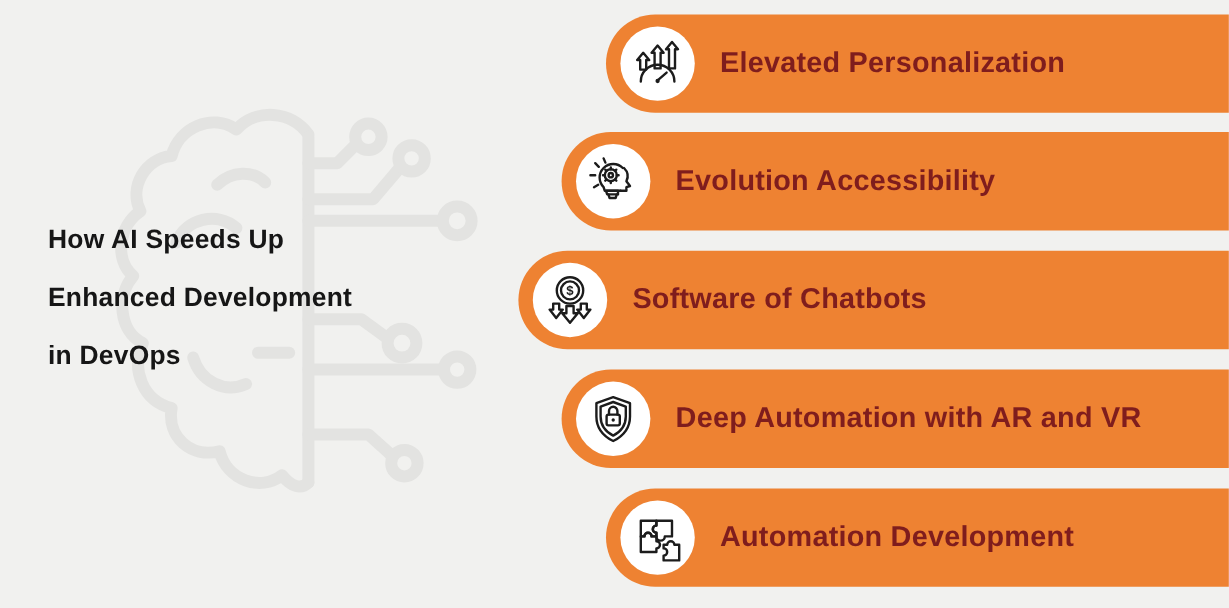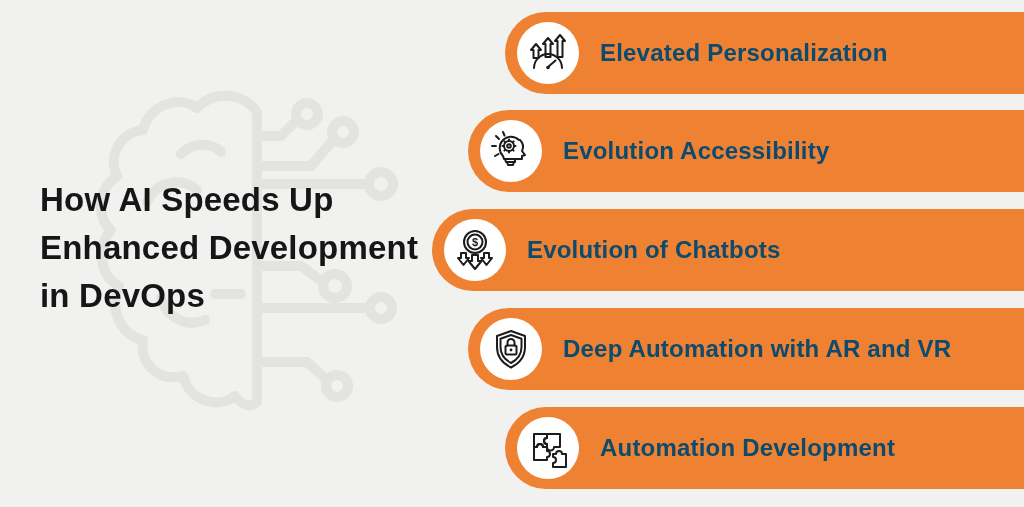--- a/index.html
+++ b/index.html
@@ -6,21 +6,21 @@
   body{
     width:1024px;height:507px;position:relative;overflow:hidden;
     background:#f1f1ef;
     font-family:"Liberation Sans","DejaVu Sans",sans-serif;
   }
   
   .watermark{position:absolute;left:85px;top:84px;width:350px;height:345px;z-index:1;}
   
   .title{
     position:absolute;left:40px;top:176px;z-index:2;
-    font-size:33px;font-weight:bold;color:#161616;line-height:48px;
+    font-size:22px;font-weight:bold;color:#161616;line-height:48px;
     letter-spacing:.2px;
   }
   .title span{display:block;}
   
   .bar{
     position:absolute;height:82px;background:#ee8232;
     border-radius:41px 0 0 41px;z-index:3;
   }
   .bar-1{left:505px;top:12px;width:519px;}
   .bar-2{left:468px;top:110px;width:556px;}
@@ -28,21 +28,21 @@
   .bar-4{left:468px;top:308px;width:556px;}
   .bar-5{left:505px;top:407px;width:519px;}
   .badge{
     position:absolute;left:12px;top:10px;width:62px;height:62px;
     background:#ffffff;border-radius:50%;
     display:flex;align-items:center;justify-content:center;
   }
   .badge svg{width:44px;height:44px;}
   .bar-label{
     position:absolute;left:95px;top:0;height:82px;line-height:82px;
-    color:#0c4a6e;font-size:24px;font-weight:bold;white-space:nowrap;
+    color:#7f1d1d;font-size:24px;font-weight:bold;white-space:nowrap;
     letter-spacing:.2px;
   }
   .ic{stroke:#1c1c1c;stroke-width:2;fill:none;stroke-linejoin:round;stroke-linecap:round;}
   .icf{fill:#1c1c1c;stroke:none;}
   .wm{stroke:#e3e3e1;stroke-width:10;fill:none;stroke-linecap:round;stroke-linejoin:round;}
 </style>
 </head>
 <body>
 
 <svg class="watermark" viewBox="0 0 350 345" aria-hidden="true">
@@ -111,21 +111,21 @@
   <div class="badge">
     <svg viewBox="0 0 44 44">
       <path class="ic" d="M8,25 h5 v5 h3 l-5.5,7 -5.5,-7 h3 Z"></path>
       <path class="ic" d="M19,27 h6 v6 h3.5 l-6.5,8 -6.5,-8 h3.5 Z"></path>
       <path class="ic" d="M31,25 h5 v5 h3 l-5.5,7 -5.5,-7 h3 Z"></path>
       <circle class="ic" cx="22" cy="14" r="11" fill="#ffffff"></circle>
       <circle class="ic" cx="22" cy="14" r="7.5"></circle>
       <text x="22" y="18" text-anchor="middle" font-size="11" font-weight="bold" fill="#1c1c1c" font-family="Liberation Sans, sans-serif">$</text>
     </svg>
   </div>
-  <span class="bar-label">Evolution of Chatbots</span>
+  <span class="bar-label">Software of Chatbots</span>
 </div>
 
 <div class="bar bar-4">
   <div class="badge">
     <svg viewBox="0 0 44 44">
       <path class="ic" d="M22,4 L36,9 V20 C36,30 30,36.5 22,40.5 C14,36.5 8,30 8,20 V9 Z"></path>
       <path class="ic" d="M22,8 L32.5,11.8 V20 C32.5,27.5 28,32.8 22,36 C16,32.8 11.5,27.5 11.5,20 V11.8 Z"></path>
       <rect class="ic" x="16.5" y="18.5" width="11" height="9" rx="1.5"></rect>
       <path class="ic" d="M18.5,18.5 V15.5 a3.5,3.5 0 0 1 7,0 V18.5"></path>
       <circle class="icf" cx="22" cy="23" r="1.4"></circle>

